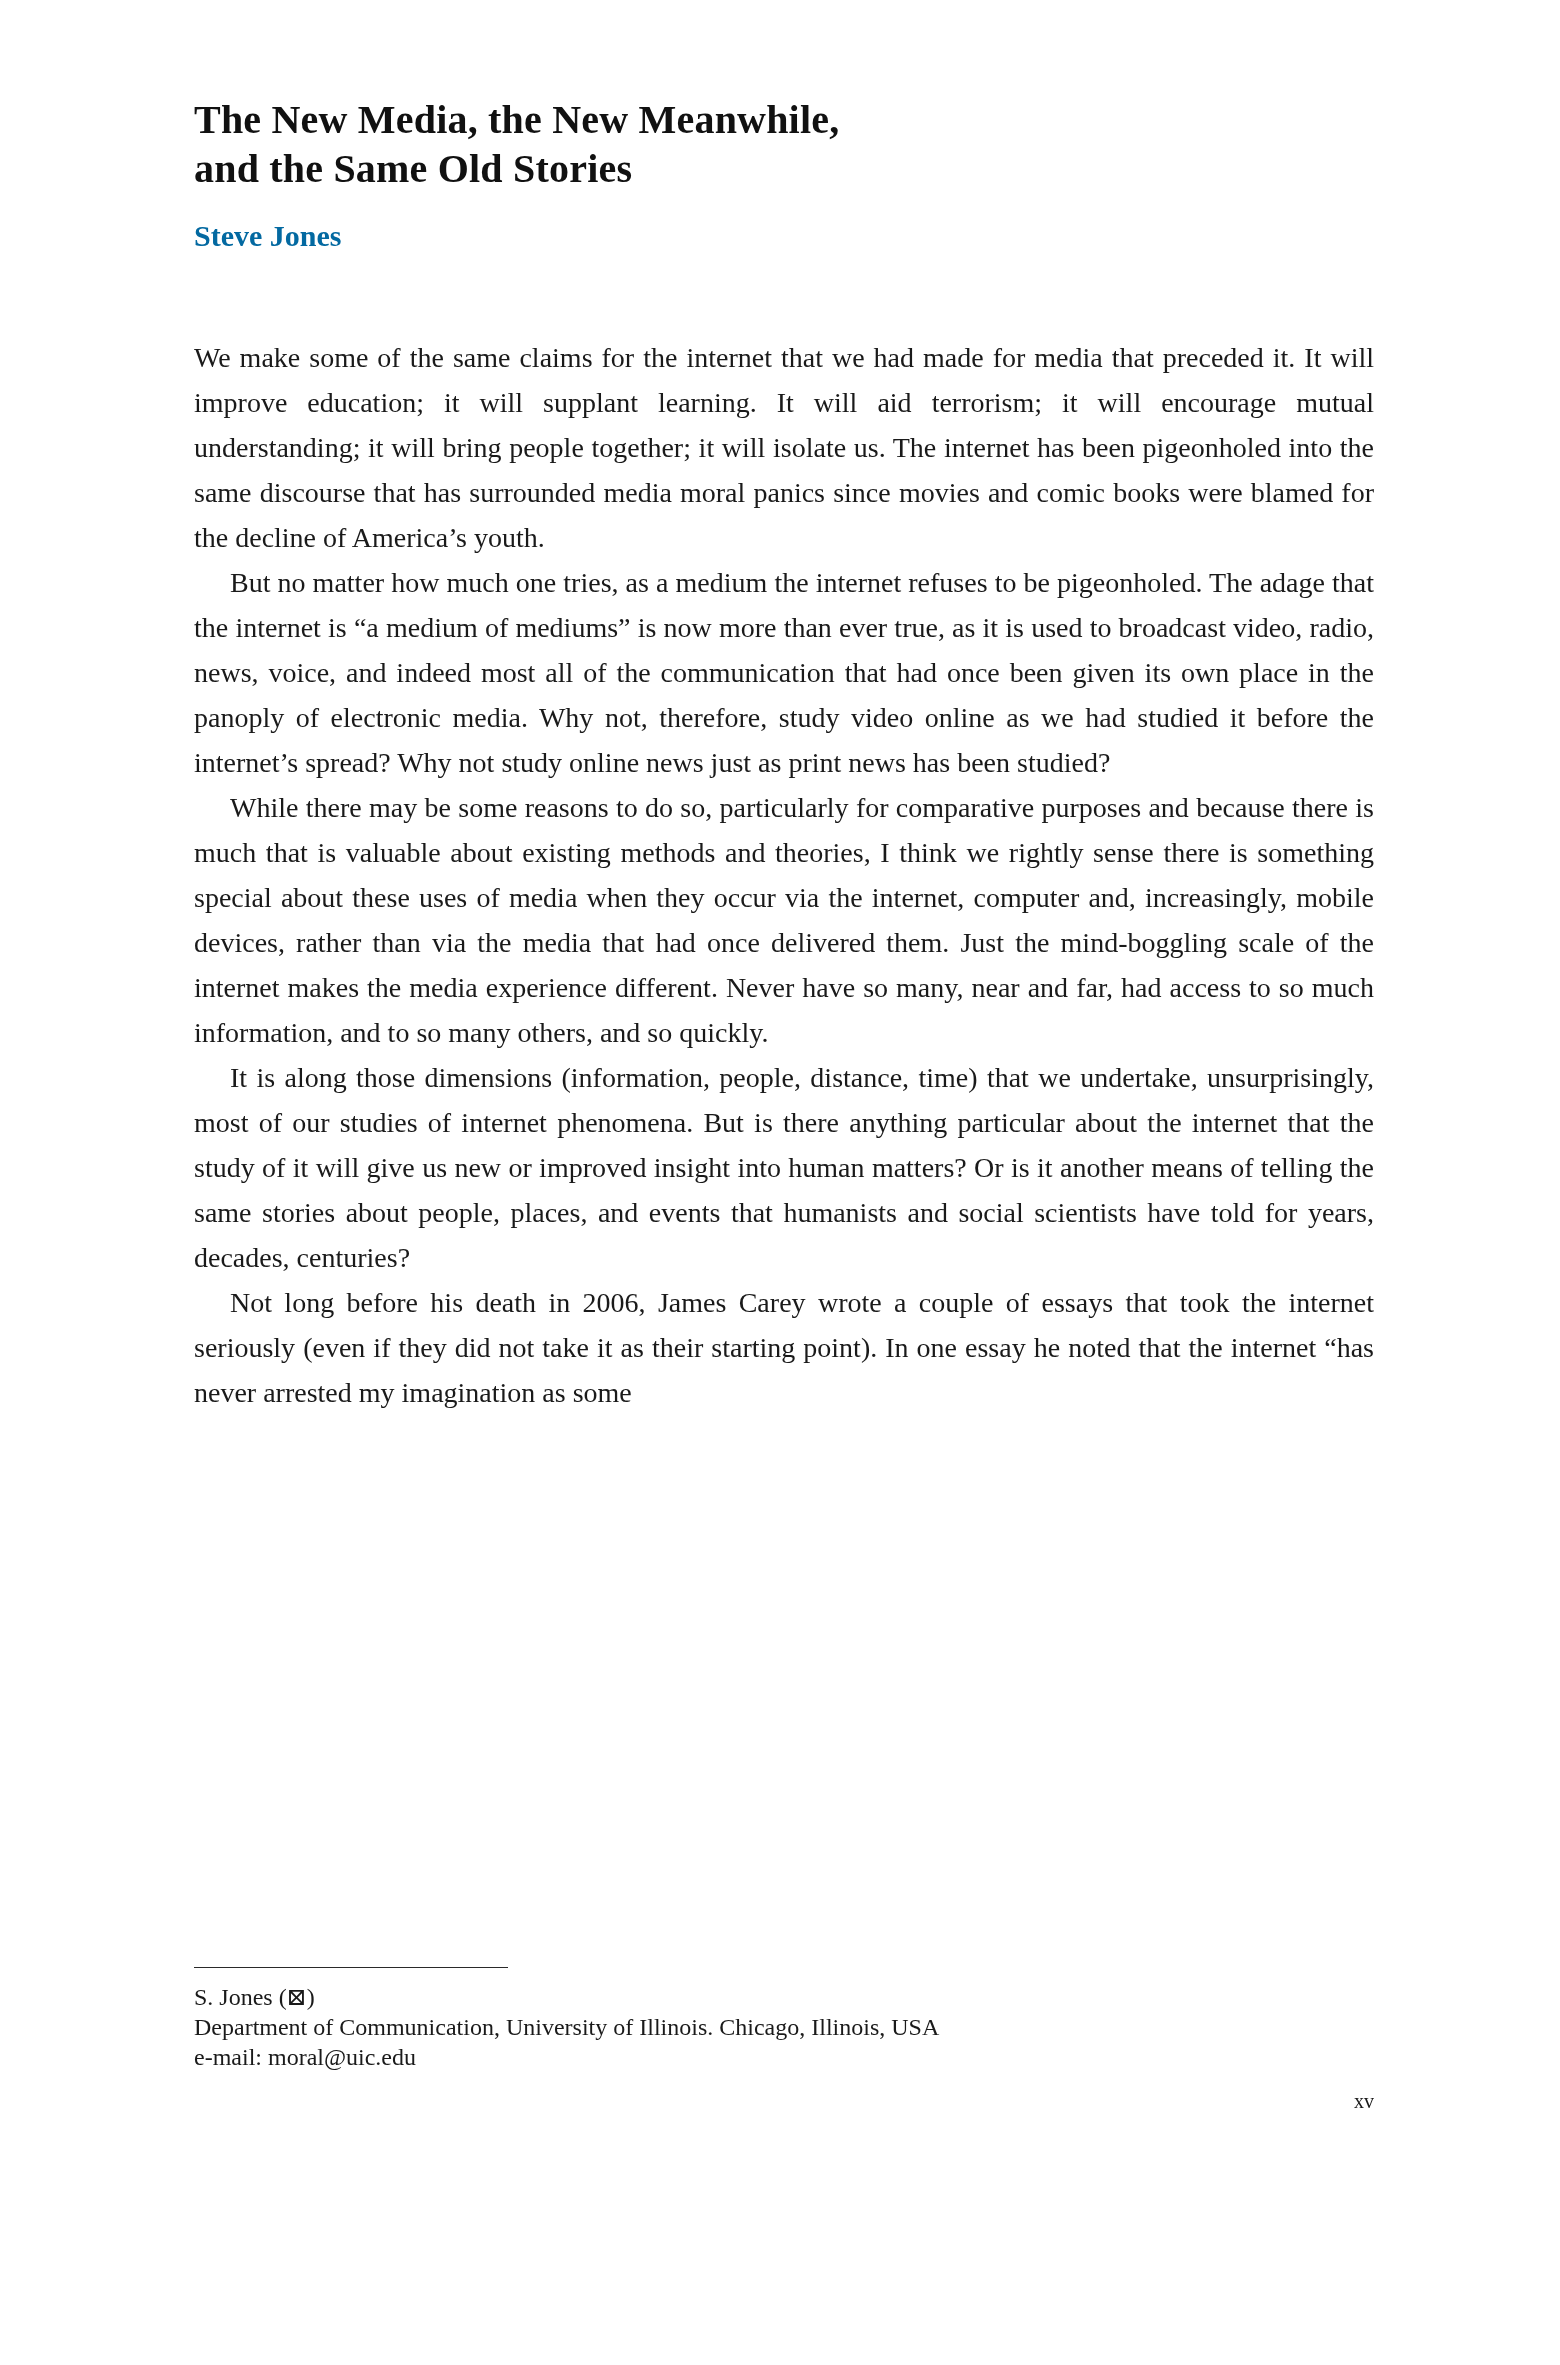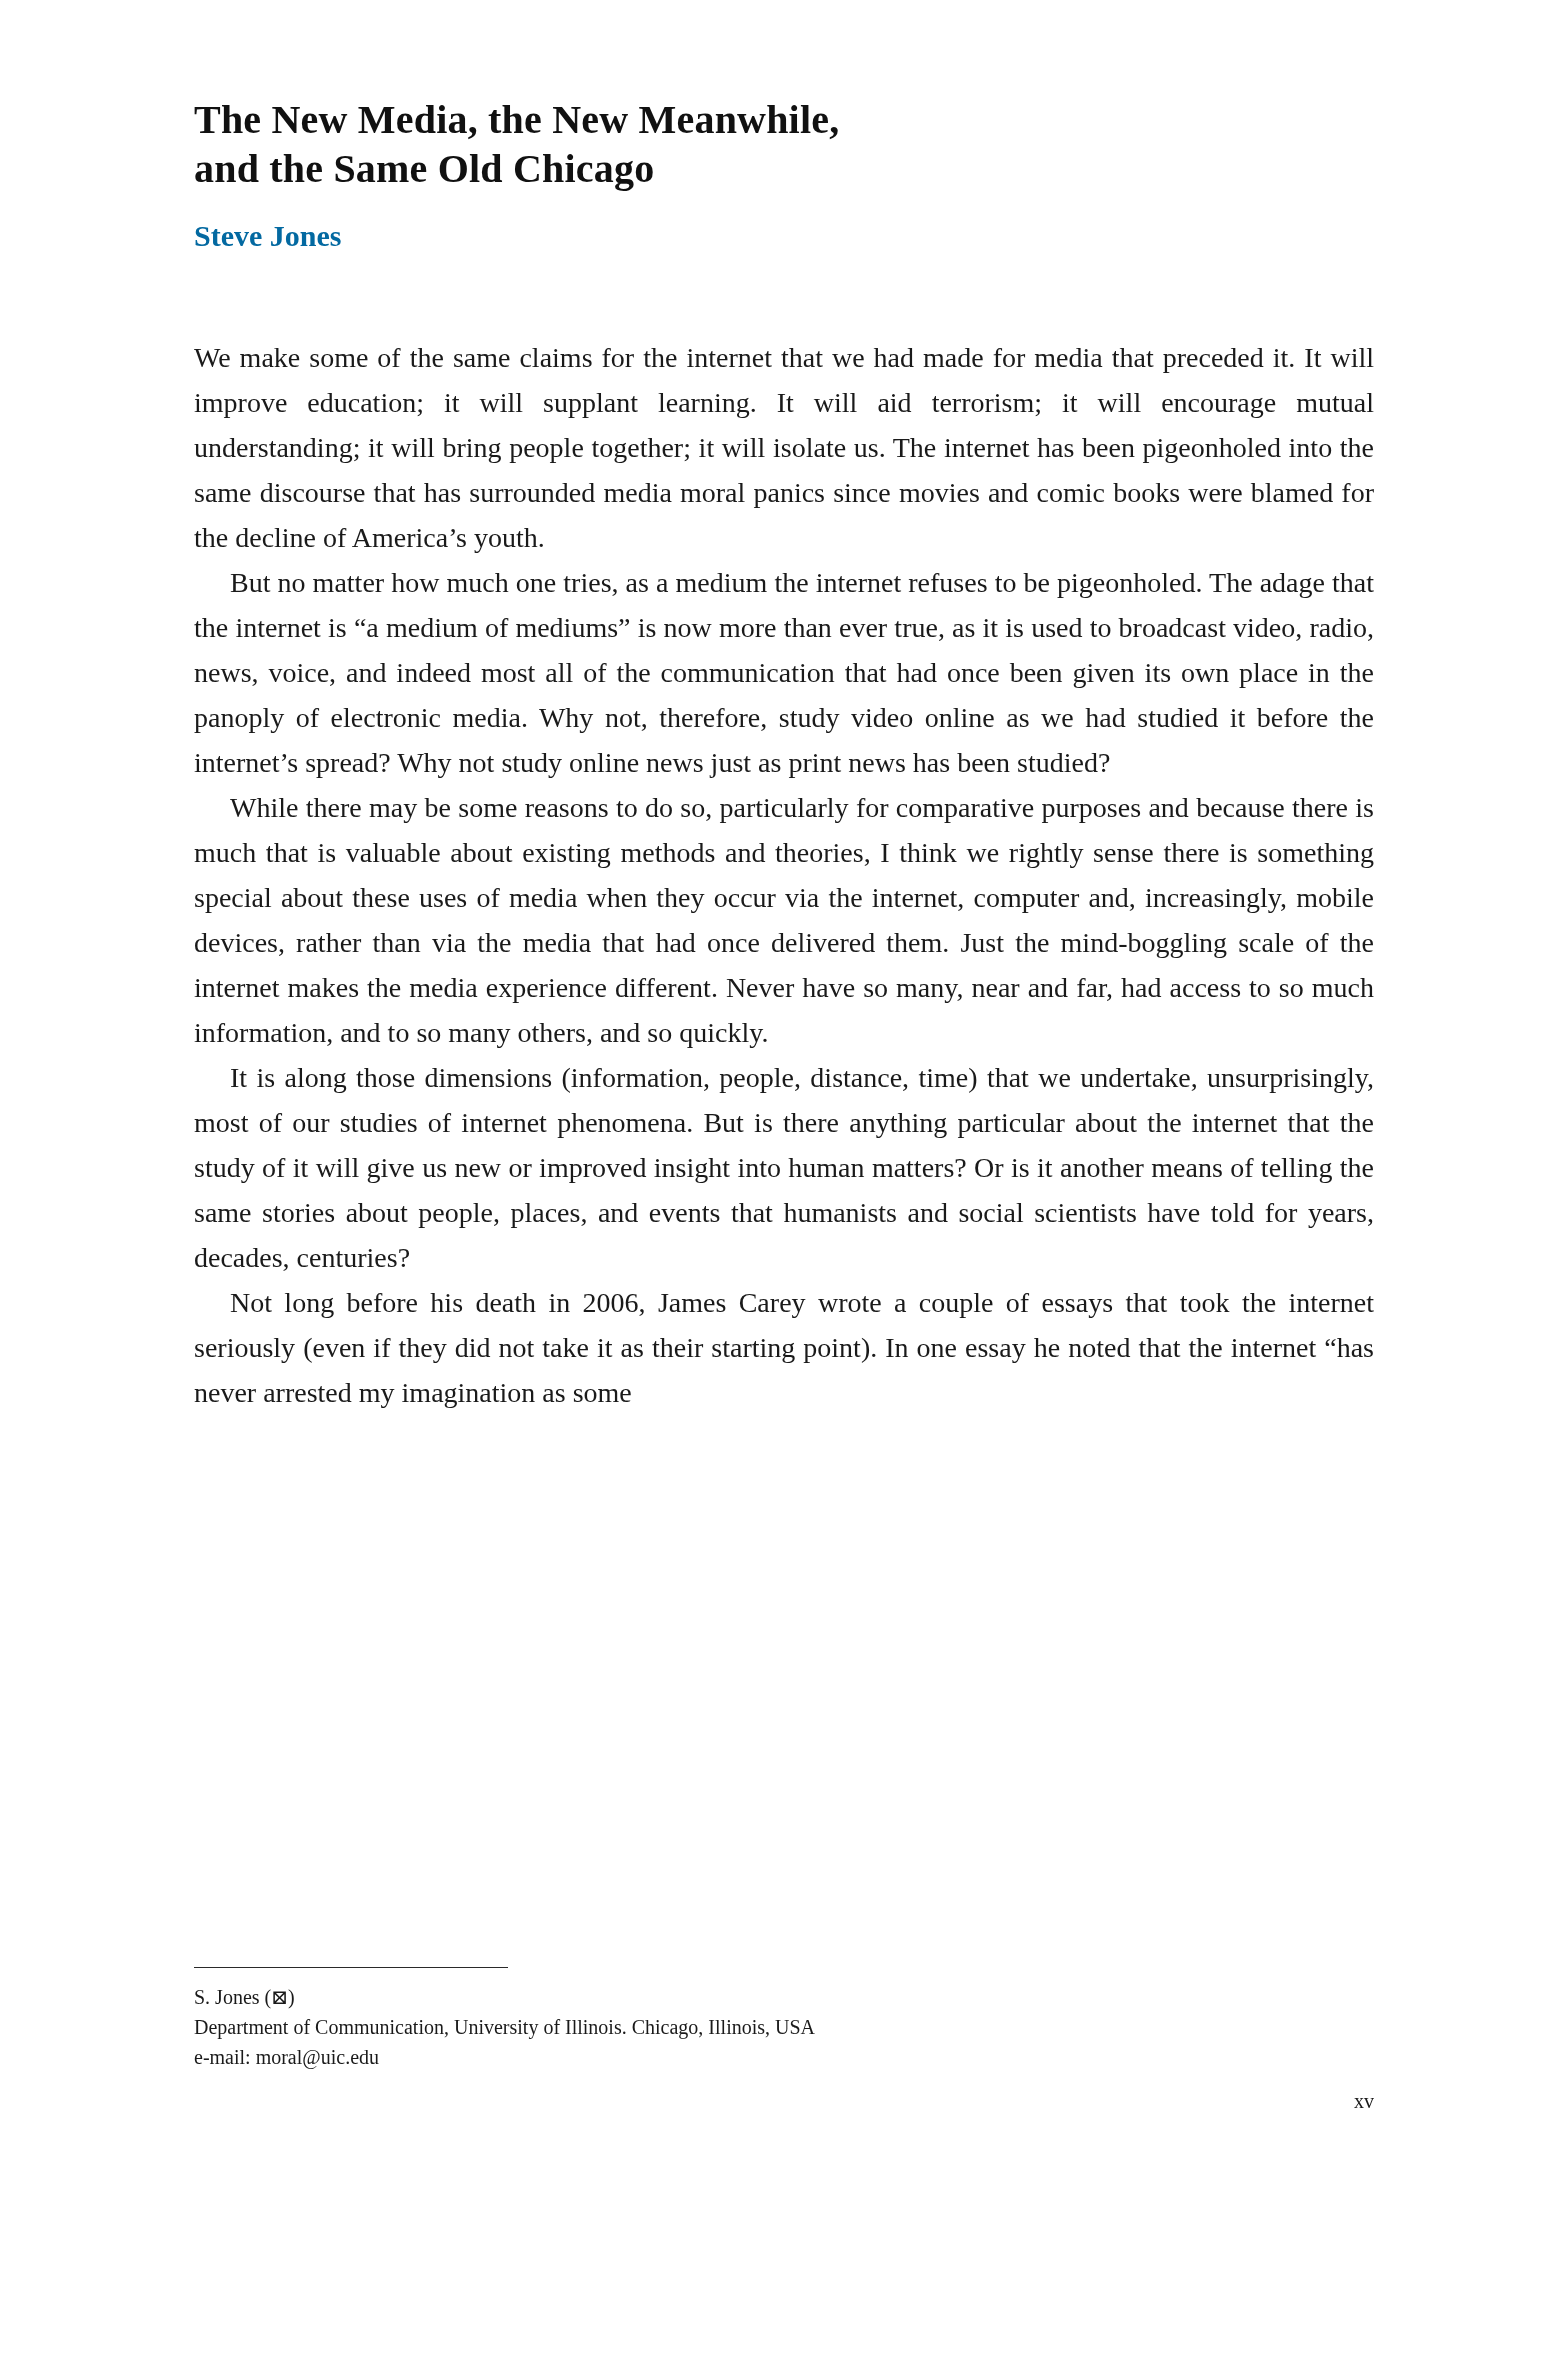--- a/index.html
+++ b/index.html
@@ -42,21 +42,21 @@
     text-align: justify;
     color: #1a1a1a;
   }
   .body-text p { text-indent: 36px; }
   .body-text p.first { text-indent: 0; }
   .footnote {
     position: absolute;
     left: 194px;
     top: 1967px;
     width: 1180px;
-    font-size: 20px;
+    font-size: 24px;
     line-height: 30px;
     color: #1a1a1a;
   }
   .footnote-rule {
     width: 314px;
     border-top: 1.7px solid #2a2a2a;
     margin-bottom: 13.6px;
   }
   .page-number {
     position: absolute;
@@ -69,21 +69,21 @@
   }
 </style>
 </head>
 <body>
 
 <div class="page">
   <div class="content">
 
     <h1 class="title">
       <span>The New Media, the New Meanwhile,</span><br>
-      <span>and the Same Old Chicago</span>
+      <span>and the Same Old Stories</span>
     </h1>
 
     <div class="author">Steve Jones</div>
 
     <div class="body-text">
       <p class="first">We make some of the same claims for the internet that we had made for media that preceded it. It will improve education; it will supplant learning. It will aid terrorism; it will encourage mutual understanding; it will bring people together; it will isolate us. The internet has been pigeonholed into the same discourse that has surrounded media moral panics since movies and comic books were blamed for the decline of America’s youth.</p>
       <p>But no matter how much one tries, as a medium the internet refuses to be pigeonholed. The adage that the internet is “a medium of mediums” is now more than ever true, as it is used to broadcast video, radio, news, voice, and indeed most all of the communication that had once been given its own place in the panoply of electronic media. Why not, therefore, study video online as we had studied it before the internet’s spread? Why not study online news just as print news has been studied?</p>
       <p>While there may be some reasons to do so, particularly for comparative purposes and because there is much that is valuable about existing methods and theories, I think we rightly sense there is something special about these uses of media when they occur via the internet, computer and, increasingly, mobile devices, rather than via the media that had once delivered them. Just the mind-boggling scale of the internet makes the media experience different. Never have so many, near and far, had access to so much information, and to so many others, and so quickly.</p>
       <p>It is along those dimensions (information, people, distance, time) that we undertake, unsurprisingly, most of our studies of internet phenomena. But is there anything particular about the internet that the study of it will give us new or improved insight into human matters? Or is it another means of telling the same stories about people, places, and events that humanists and social scientists have told for years, decades, centuries?</p>
       <p>Not long before his death in 2006, James Carey wrote a couple of essays that took the internet seriously (even if they did not take it as their starting point). In one essay he noted that the internet “has never arrested my imagination as some</p>

